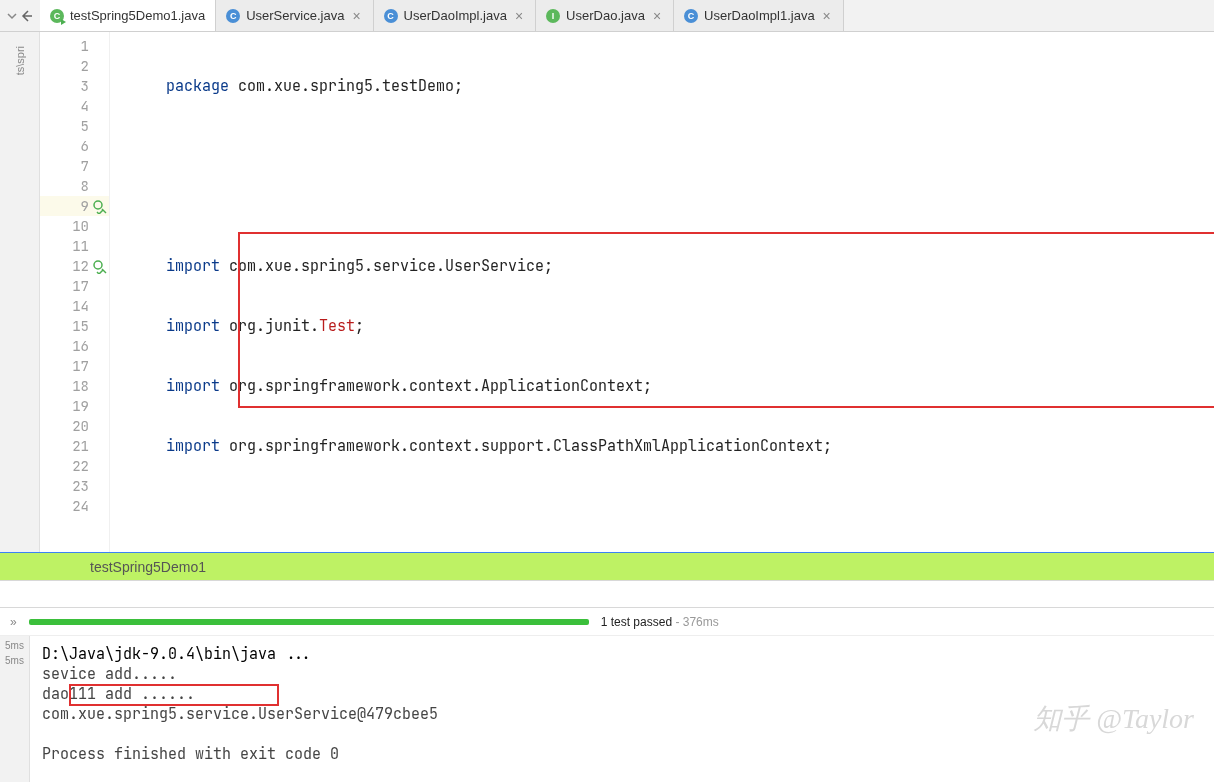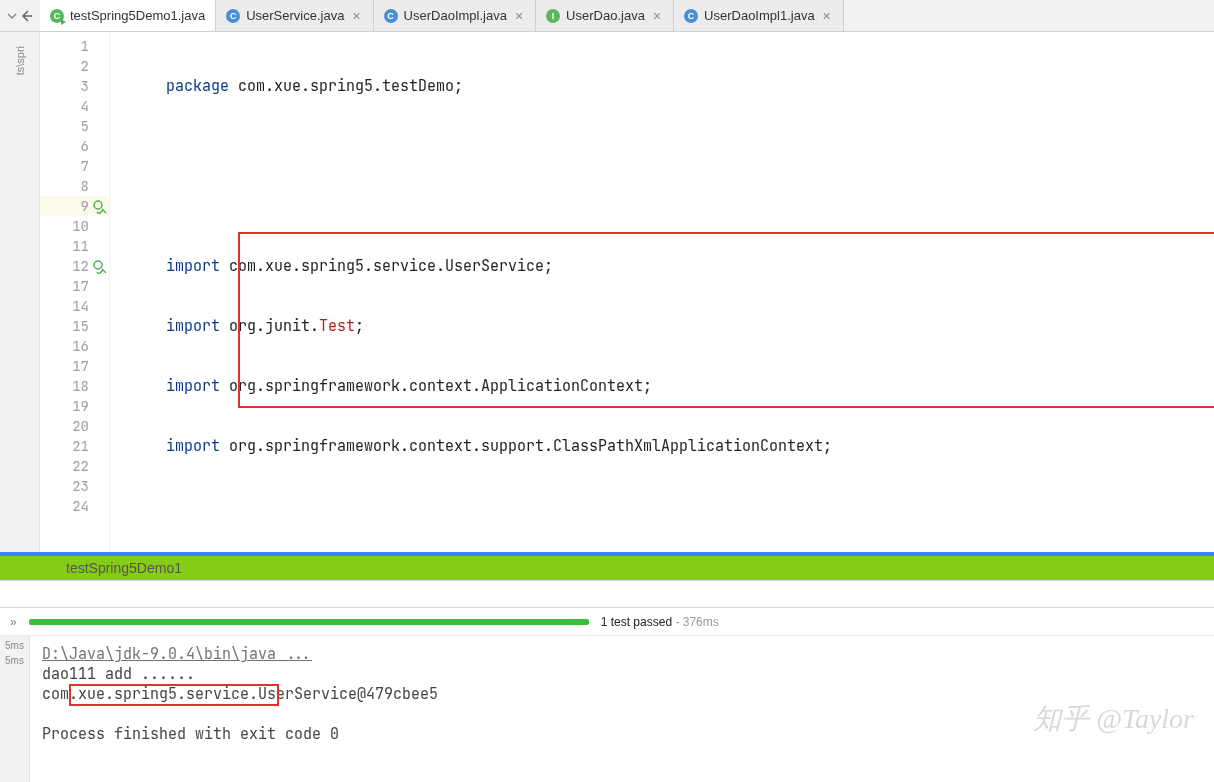--- a/index.html
+++ b/index.html
@@ -24,29 +24,29 @@
 .gutter { width: 70px; background: #fff; border-right: 1px solid #f0f0f0; text-align: right; color: #a0a0a0; font-family: "Consolas","JetBrains Mono",monospace; font-size: 14px; line-height: 20px; padding-top: 4px; position: relative; }
 .gutter .ln { padding-right: 20px; height: 20px; position: relative; }
 .gutter .ln.hl { background: #fcfaea; }
 .gutter .gicon { position: absolute; right: 2px; top: 3px; width: 14px; height: 14px; }
 .code-area { flex: 1; position: relative; font-family: "Consolas","JetBrains Mono",monospace; font-size: 15px; line-height: 20px; padding: 4px 0 0 8px; color: #222; white-space: pre; overflow: hidden; }
 .code-line { height: 20px; position: relative; }
 .kw { color: #0a3a8a; font-weight: normal; margin-left: 48px; }
 .cls { color: #222; }
 .red-box { position: absolute; border: 2px solid #e03030; pointer-events: none; }
 .red-box.code-box { left: 128px; top: 200px; width: 980px; height: 176px; }
-.breadcrumb { height: 28px; border-top: 4px solid #3b82f6; display: flex; align-items: center; padding-left: 66px; color: #555; font-size: 14px; background: #84cc16; }
+.breadcrumb { height: 28px; border-top: 1px solid #3b82f6; display: flex; align-items: center; padding-left: 90px; color: #555; font-size: 14px; background: #bef264; }
 .divider-big { height: 28px; background: #fff; border-top: 1px solid #d8d8d8; border-bottom: 1px solid #d8d8d8; }
 .test-bar { height: 28px; display: flex; align-items: center; padding: 0 10px; gap: 12px; background: #fff; border-bottom: 1px solid #eee; }
 .expand-btn { color: #888; font-size: 12px; }
 .prog-bar { flex: 0 0 560px; height: 6px; background: #3bbf3b; border-radius: 2px; }
 .test-text { font-size: 12px; color: #222; }
 .test-text .muted { color: #999; }
 .console { position: relative; font-family: "Consolas","JetBrains Mono",monospace; font-size: 15px; line-height: 20px; padding: 8px 12px; color: #444; background: #fff; height: 160px; }
-.console .cmd { color: #737373; text-decoration: underline; }
+.console .cmd { color: #000000; }
 .console-wrap { display: flex; }
 .console-side { width: 30px; background: #f2f2f2; border-right: 1px solid #e0e0e0; }
 .console-side .tm { font-size: 10px; color: #888; text-align: center; padding-top: 4px; }
 .red-box.out-box { left: 39px; top: 48px; width: 210px; height: 22px; }
 .watermark { position: absolute; right: 20px; bottom: 44px; font-size: 28px; font-style: italic; color: #d8d8d8; font-family: Georgia, serif; pointer-events: none; }
 </style>
 </head>
 <body>
 
 <div class="top-bar">
@@ -164,20 +164,21 @@
   </div>
 </div>
 
 <div class="console-wrap">
   <div class="console-side">
     <div class="tm">5ms</div>
     <div class="tm">5ms</div>
   </div>
   <div class="console">
     <div class="cmd">D:\Java\jdk-9.0.4\bin\java ...</div>
+    <div>sevice add.....</div>
     <div>dao111 add ......</div>
     <div>com.xue.spring5.service.UserService@479cbee5</div>
     <div>&nbsp;</div>
     <div>Process finished with exit code 0</div>
     <div class="red-box out-box"></div>
   </div>
 </div>
 
 <div class="watermark">知乎 @Taylor</div>
 

